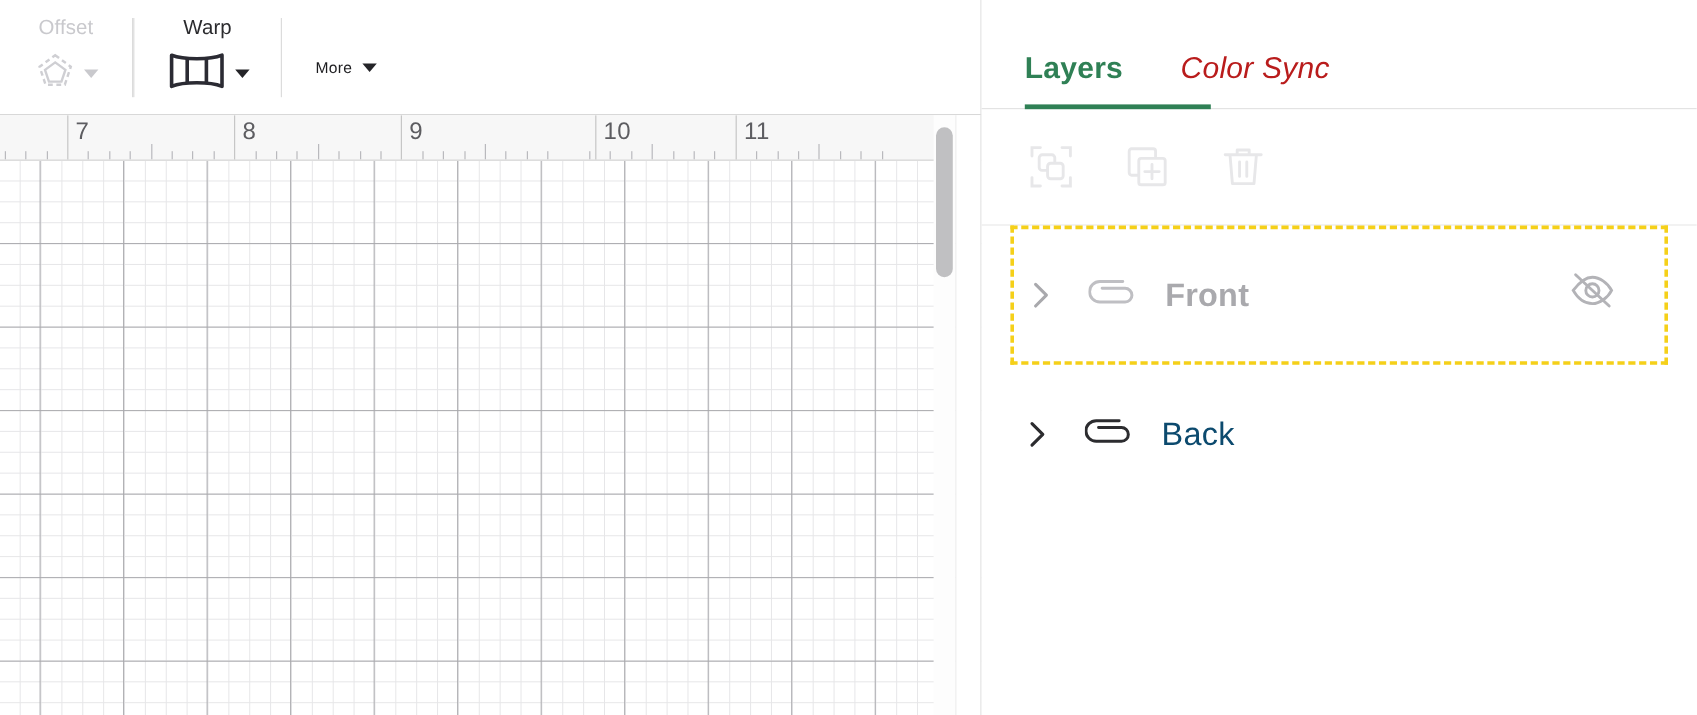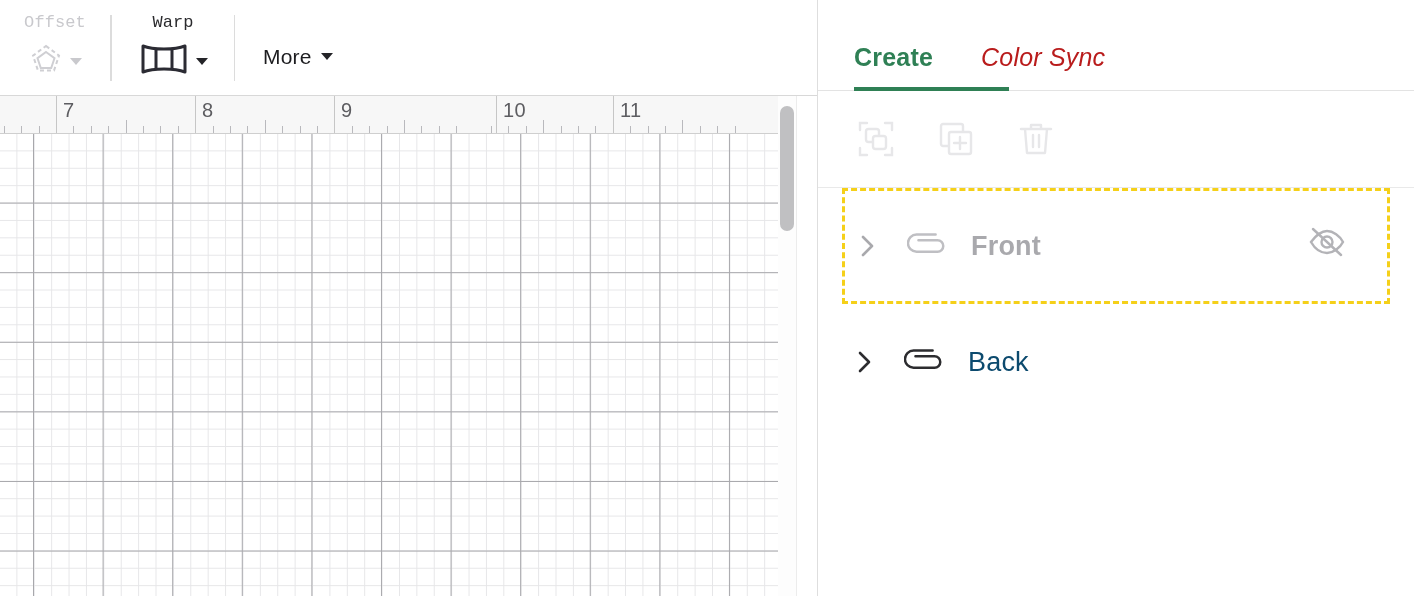--- a/index.html
+++ b/index.html
@@ -45,21 +45,20 @@
     align-items: center;
     justify-content: flex-start;
     padding-top: 12px;
     height: 95px;
   }
   .tool-label {
     font-size: 17px;
     line-height: 22px;
     letter-spacing: .1px;
     white-space: nowrap;
-    font-family: Liberation Mono, monospace;
   }
   .tool-label.disabled { color: #c9c9cd; }
   .tool-label.enabled  { color: #2b2b2e; }
   .tool-icon-row {
     display: flex;
     align-items: center;
     justify-content: center;
     margin-top: 5px;
     height: 44px;
   }
@@ -80,21 +79,21 @@
     margin: 0;
   }
   #more-btn {
     display: flex;
     align-items: center;
     height: 95px;
     padding-left: 28px;
     padding-top: 18px;
   }
   #more-btn .more-text {
-    font-size: 21px;
+    font-size: 13px;
     color: #1d1d20;
     letter-spacing: .2px;
   }
   #more-btn .caret { margin-left: 9px; }
 
   
   #ruler {
     position: relative;
     height: 38px;
     width: 818px;
@@ -386,21 +385,21 @@
     <div id="vscroll-track">
       <div id="vscroll-thumb"></div>
     </div>
   </div>
 
   <div id="panel-divider"></div>
 
   <div id="right">
 
     <div id="tabs">
-      <div class="tab active">Create</div>
+      <div class="tab active">Layers</div>
       <div class="tab inactive">Color Sync</div>
       <div class="tab-underline"></div>
     </div>
 
     <div id="panel-toolbar" style="padding-left:36px">
       <div class="pt-icon">
         <svg width="40" height="40" viewBox="0 0 40 40">
           <g fill="none" stroke="#e7e7e9" stroke-width="2.4" stroke-linecap="round">
             <path d="M4 11 L4 4 L11 4"></path>
               <path d="M29 4 L36 4 L36 11"></path>

